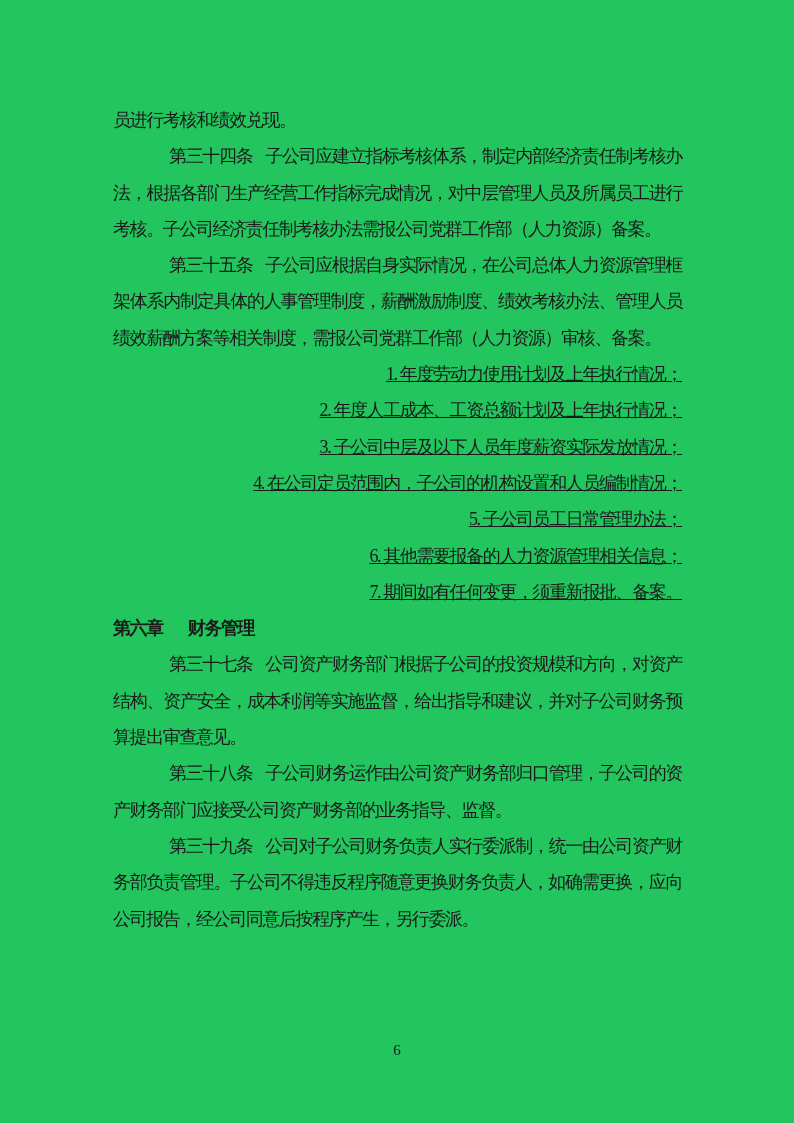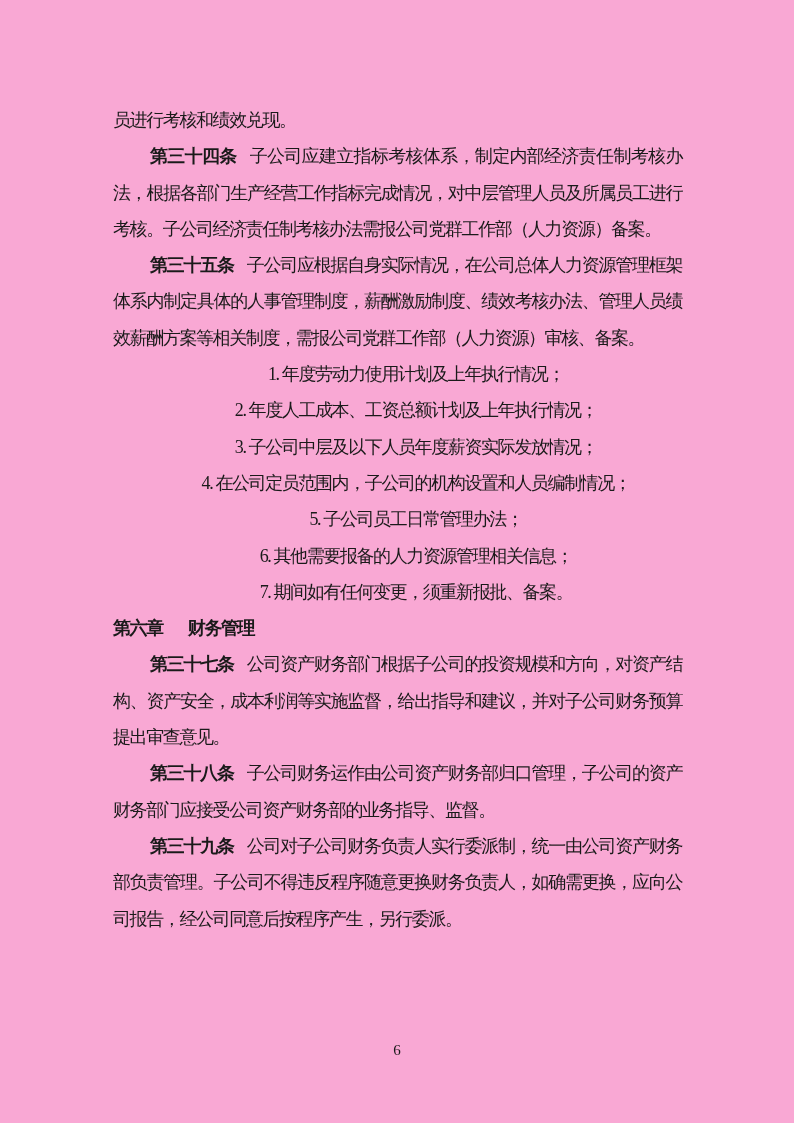--- a/index.html
+++ b/index.html
@@ -4,21 +4,21 @@
 <style>
   html, body {
     margin: 0;
     padding: 0;
     background: #ffffff;
   }
   .page {
     position: relative;
     width: 794px;
     height: 1123px;
-    background: #f9a8d4;
+    background: #22c55e;
     font-family: "Liberation Serif", serif;
     color: #1a1a1a;
     overflow: hidden;
   }
   .content {
     position: absolute;
     left: 113px;
     top: 102px;
     width: 569px;
   }
@@ -27,26 +27,28 @@
     font-size: 18px;
     line-height: 36.3px;
     letter-spacing: -1.4px;
     text-align: justify;
     text-justify: inter-character;
   }
   p.article {
     text-indent: 37px;
   }
   .art-num {
-    font-weight: bold;
+    font-weight: normal;
     margin-right: 13px;
+    margin-left: 19px;
   }
   p.list-item {
     text-indent: 37px;
-    text-align: center;
+    text-align: right;
+    text-decoration: underline;
   }
   .chapter-heading {
     margin: 0;
     font-size: 18px;
     line-height: 36.3px;
     letter-spacing: -1.4px;
     font-weight: bold;
     text-align: center;
   }
   .chapter-num {

